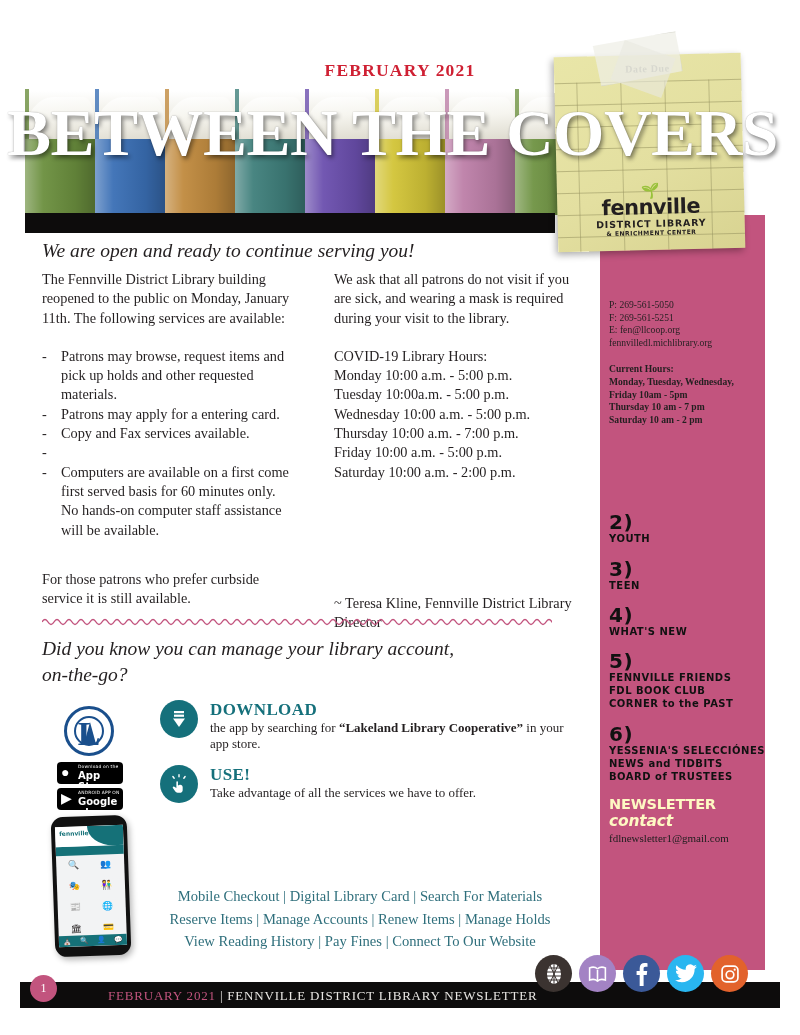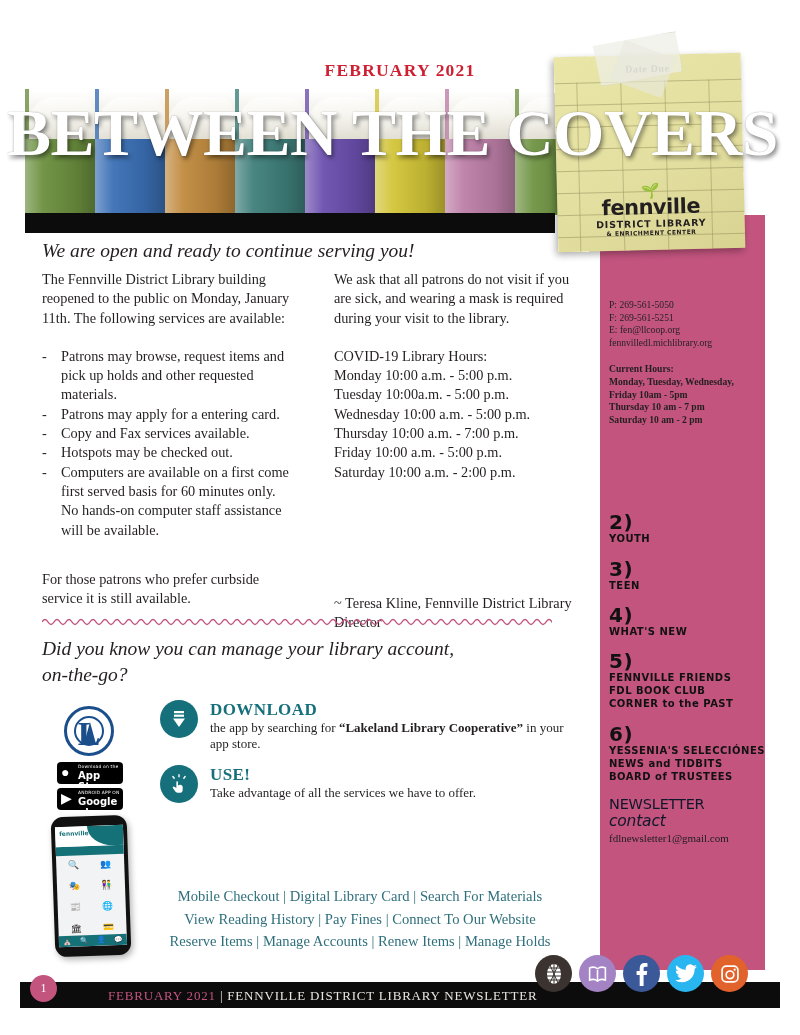--- a/index.html
+++ b/index.html
@@ -94,22 +94,22 @@
   .toc-item { margin-bottom:13px; }
   .toc-num {
     font-family:"DejaVu Sans", sans-serif; font-weight:bold; font-size:20px;
     line-height:20px; color:#111; letter-spacing:.5px;
   }
   .toc-label {
     font-family:"DejaVu Sans", sans-serif; font-weight:bold; font-size:10px;
     line-height:12.2px; letter-spacing:.5px; color:#111; margin-top:1px;
   }
   .nl-title {
-    font-family:"DejaVu Sans", sans-serif; font-weight:normal; font-size:14.5px;
-    letter-spacing:-.2px; color:#0f172a;
+    font-family:"DejaVu Sans", sans-serif; font-weight:bold; font-size:14.5px;
+    letter-spacing:-.2px; color:#fef9c3;
   }
   .nl-title i { font-style:italic; font-size:15.5px; }
   .nl-mail { font-family:"Liberation Serif", serif; font-size:11px; color:#1d1d1d; margin-top:2px; }
 
   
   .lead {
     position:absolute; left:42px; top:240px; width:500px;
     font-family:"Liberation Serif", serif; font-style:italic; font-size:19.5px;
     color:#231f20;
   }
@@ -348,21 +348,20 @@
       <div class="bullet bodytext">
         <span class="dash">-</span>
         <span>Patrons may apply for a entering card.</span>
       </div>
       <div class="bullet bodytext">
         <span class="dash">-</span>
         <span>Copy and Fax services available.</span>
       </div>
       <div class="bullet bodytext">
         <span class="dash">-</span>
-        <span>Hotspots may be checked out.</span>
       </div>
       <div class="bullet bodytext">
         <span class="dash">-</span>
         <span>Computers are available on a first come first served basis for 60 minutes only. No hands-on computer staff assistance will be available.</span>
       </div>
     </div>
 </div>
 
 <div class="col-r">
   <div class="bodytext">We ask that all patrons do not visit if you are sick, and wearing a mask is required during your visit to the library.</div>
@@ -471,22 +470,22 @@
       </div>
       <div>
         <div class="step-h">USE!</div>
         <div class="step-b">Take advantage of all the services we have to offer.</div>
       </div>
     </div>
   </div>
 
 <div class="featurelinks" id="featurelinks">
     <div><span>Mobile Checkout</span><span class="sep"> | </span><span>Digital Library Card</span><span class="sep"> | </span><span>Search For Materials</span></div>
+    <div><span>Reserve Items</span><span class="sep"> | </span><span>Manage Accounts</span><span class="sep"> | </span><span>Renew Items</span><span class="sep"> | </span><span>Manage Holds</span></div>
     <div><span>View Reading History</span><span class="sep"> | </span><span>Pay Fines</span><span class="sep"> | </span><span>Connect To Our Website</span></div>
-    <div><span>Reserve Items</span><span class="sep"> | </span><span>Manage Accounts</span><span class="sep"> | </span><span>Renew Items</span><span class="sep"> | </span><span>Manage Holds</span></div>
   </div>
 
 <div class="footbar"></div>
 <div class="pagebadge">1</div>
 <div class="foot-txt">
   <span class="mon">FEBRUARY 2021</span>
   <span class="sep">|</span>
   <span class="name">FENNVILLE DISTRICT LIBRARY NEWSLETTER</span>
 </div>
 <div class="social" id="social">

